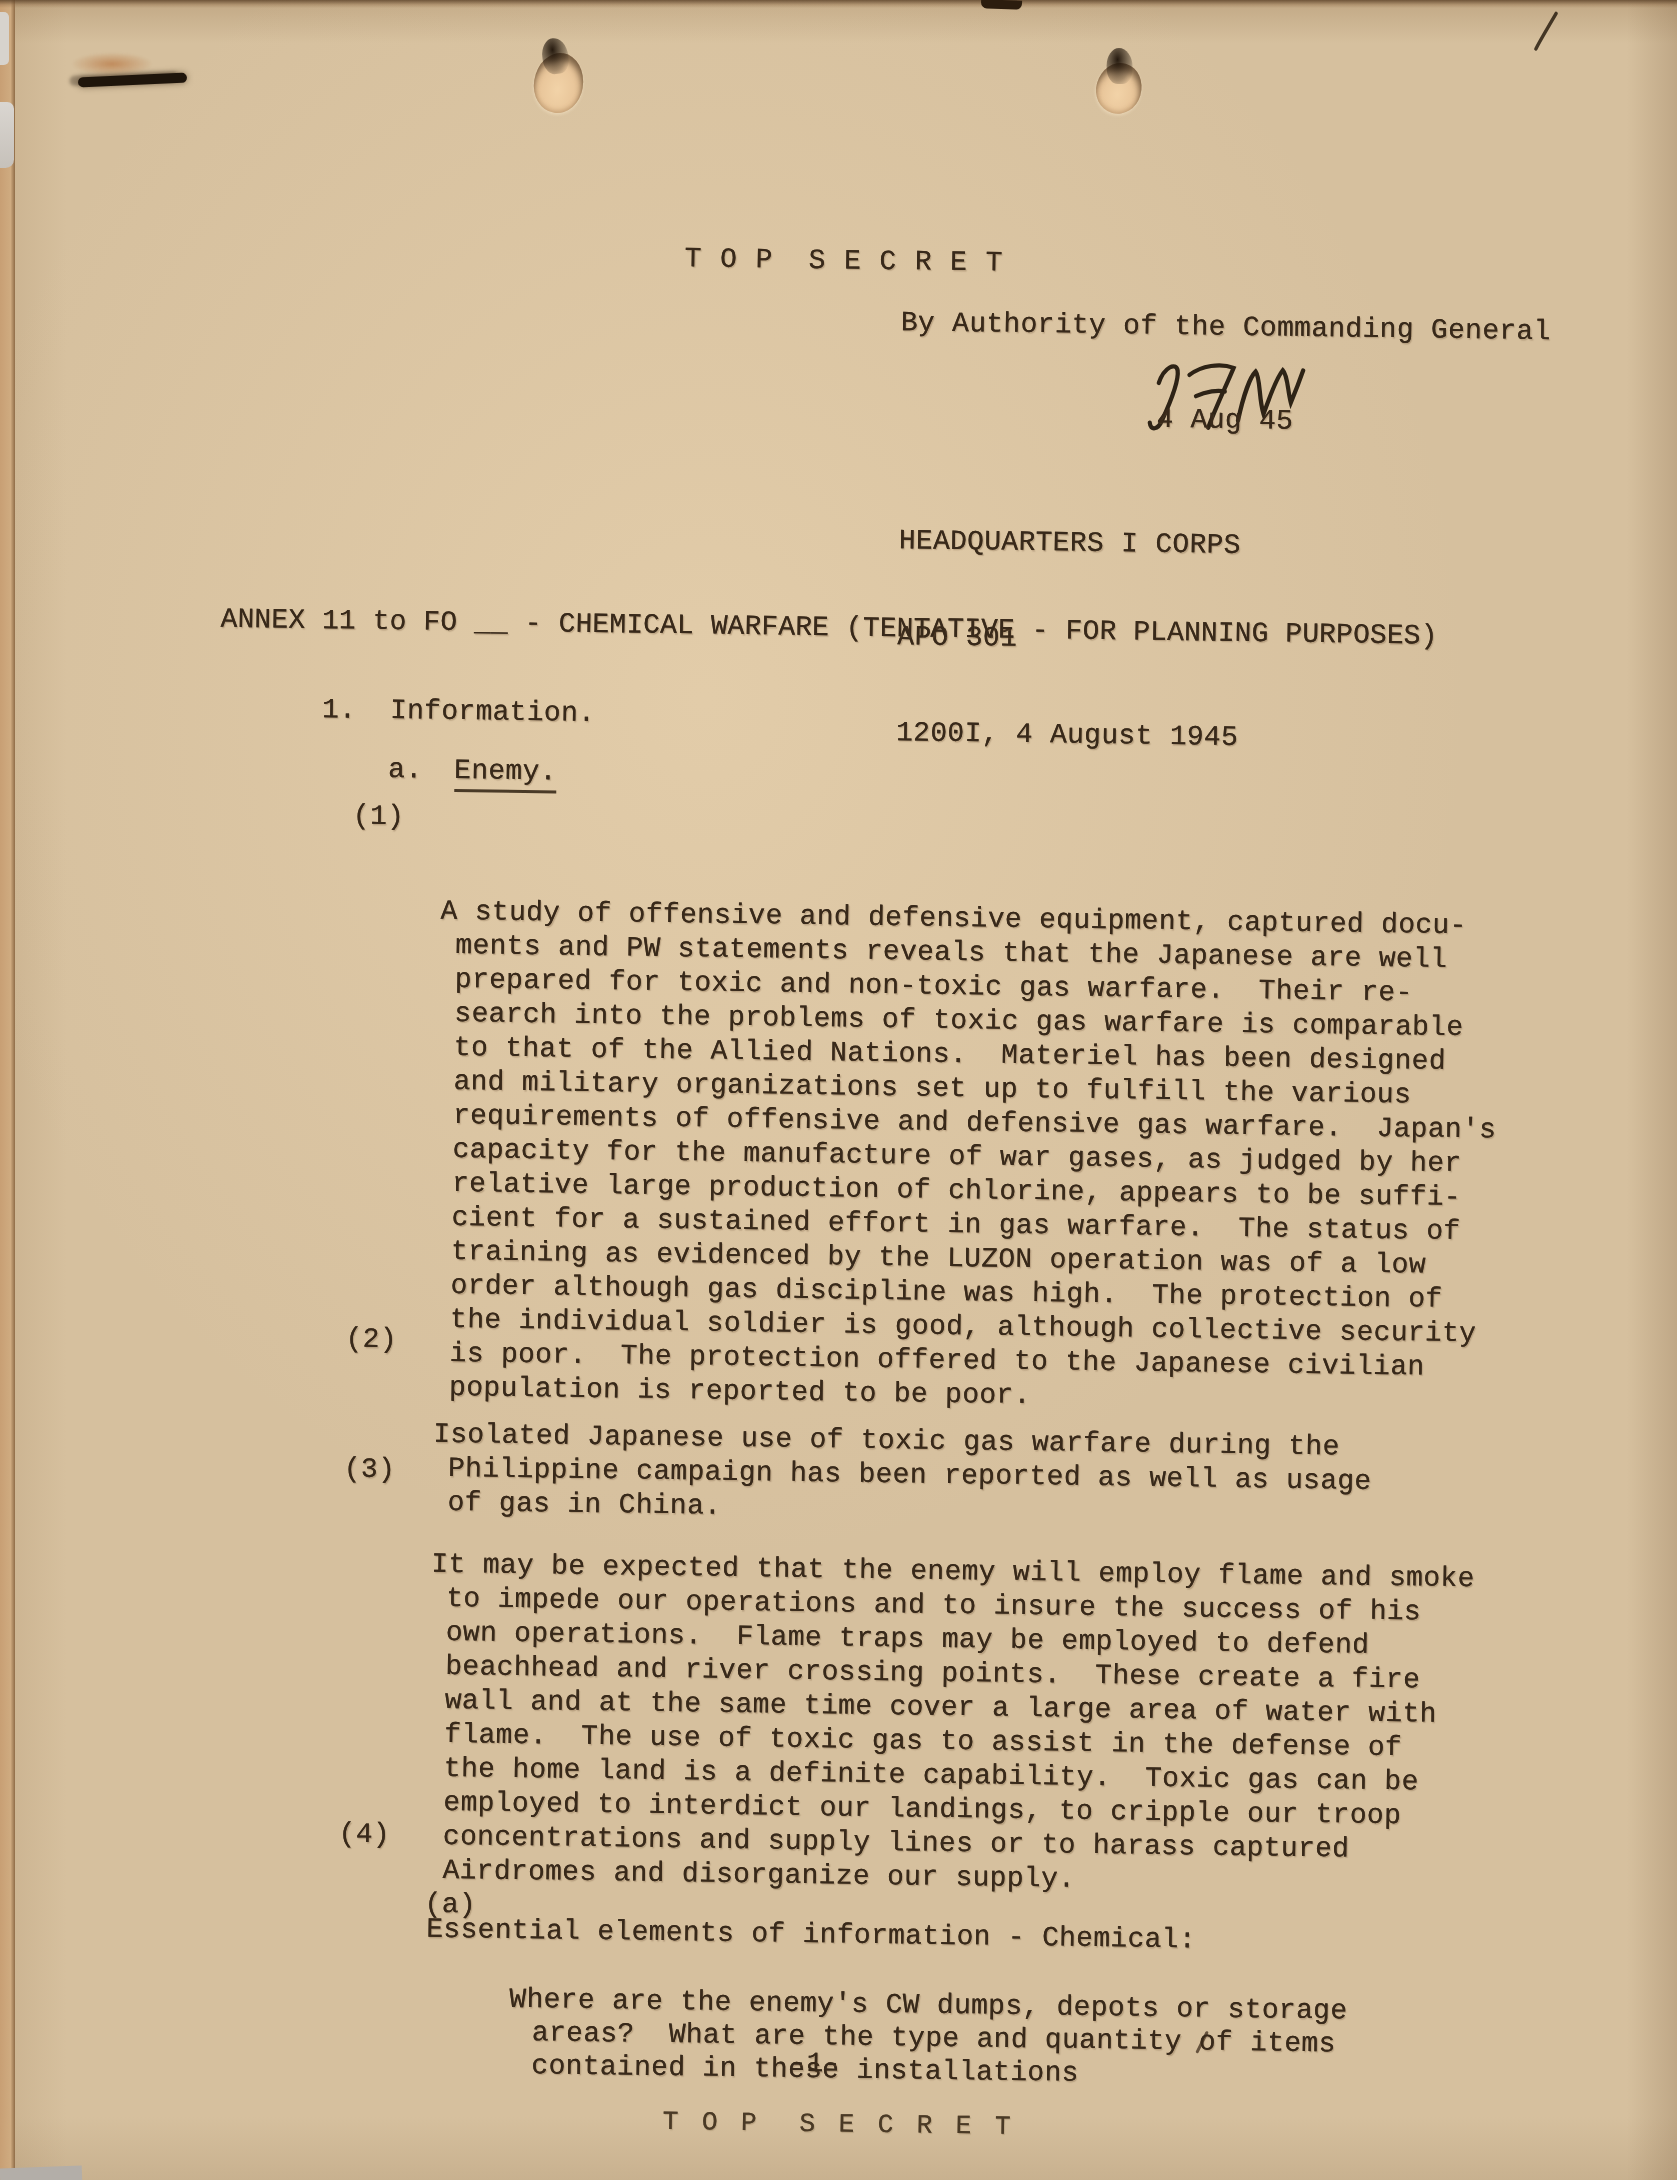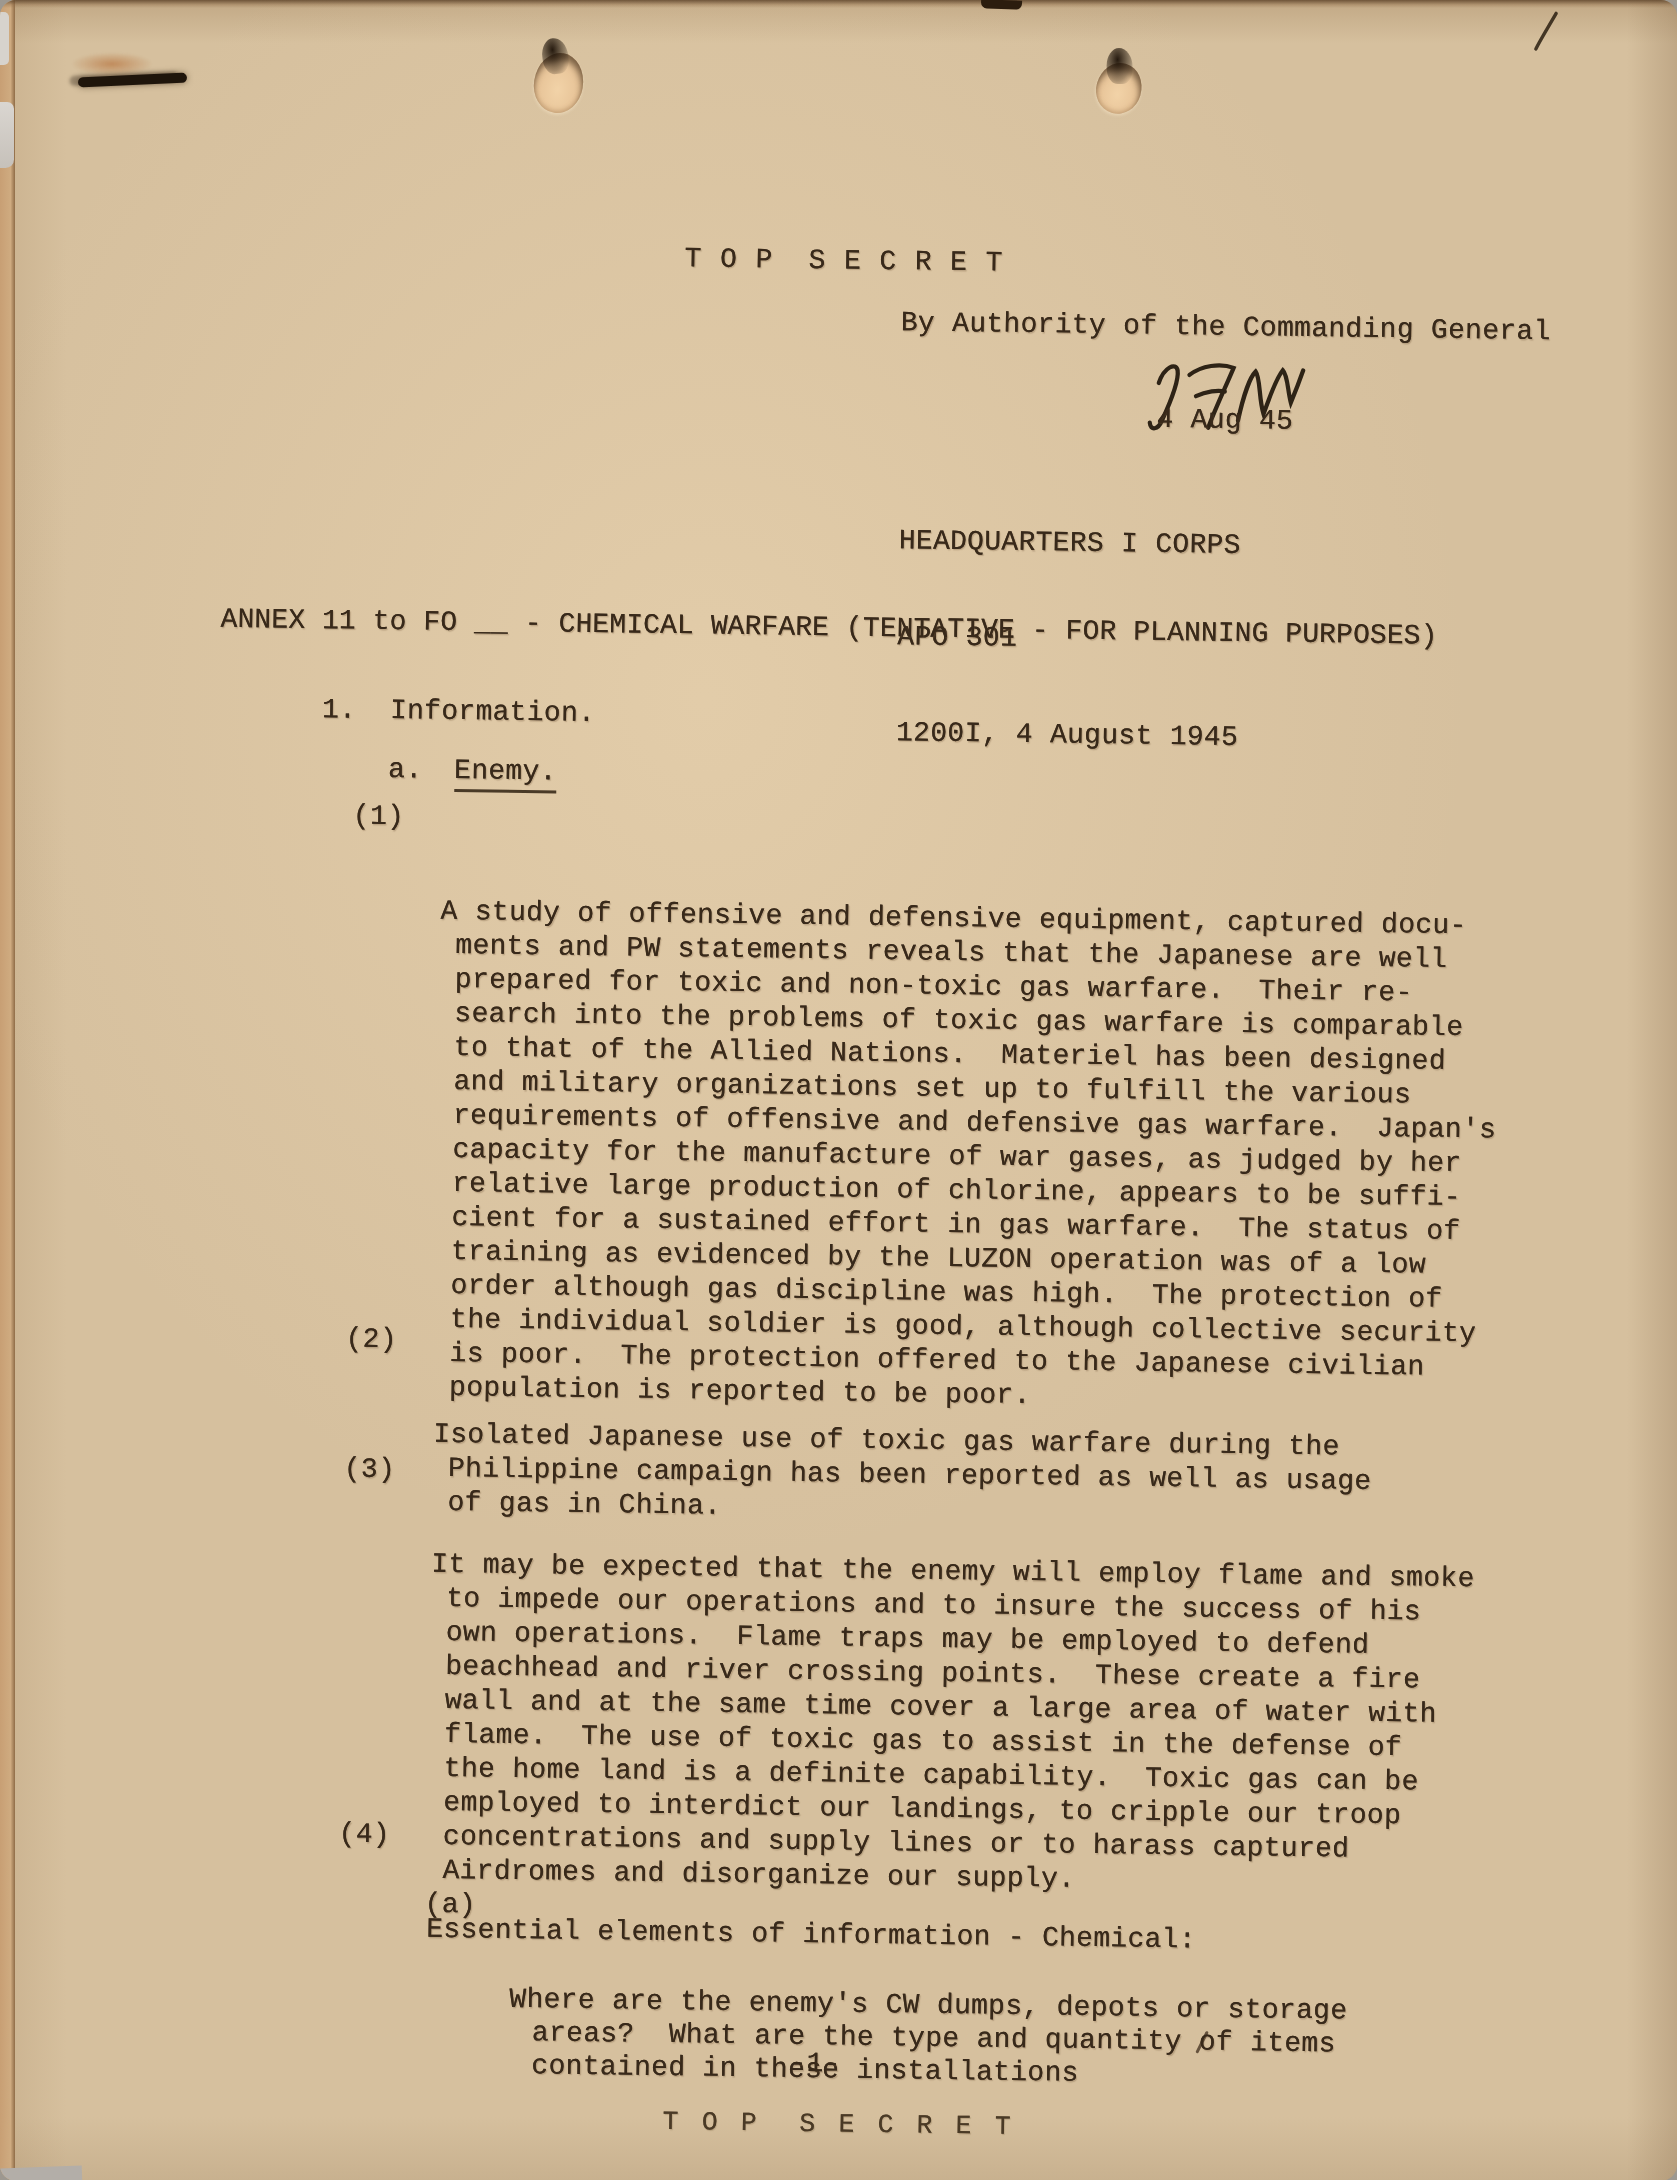--- a/index.html
+++ b/index.html
@@ -7,21 +7,20 @@
     position:relative;width:1677px;height:2181px;overflow:hidden;
     background:
       radial-gradient(ellipse 1278px 1448px at 42% 32%, rgba(236,214,178,.55) 0%, rgba(0,0,0,0) 60%),
       linear-gradient(to left, rgba(110,80,50,.22) 0%, rgba(110,80,50,0) 3%),
       linear-gradient(to right, rgba(150,115,75,.18) 0%, rgba(150,115,75,0) 4%),
       linear-gradient(to bottom, rgba(130,95,55,.25) 0%, rgba(130,95,55,0) 2%),
       linear-gradient(to top, rgba(120,90,55,.15) 0%, rgba(120,90,55,0) 3%),
       #d6c09e;
     font-family:"Liberation Mono","DejaVu Sans Mono",monospace;
     color:#38291a;
-    border-radius:16px;
   }
   .ink{
     position:absolute;font-size:28px;white-space:pre;letter-spacing:0.3px;
     text-shadow:0 0 0.6px rgba(56,41,26,.85), 1.1px 1.4px 1.1px rgba(115,88,58,.32);
   }
   .text-layer{position:absolute;inset:0;transform:rotate(.8deg);transform-origin:383px 809px;}
   
   .edge-strip{position:absolute;left:0;top:0;width:14.5px;height:2181px;
     background:linear-gradient(to right,#c89f74,#cfab80 70%,#8f6c47 100%);}
   .torn-tl{position:absolute;left:0;top:12px;width:9.4px;height:53px;background:#d7d3cd;border-radius:0 5.1px 5.1px 0;}

